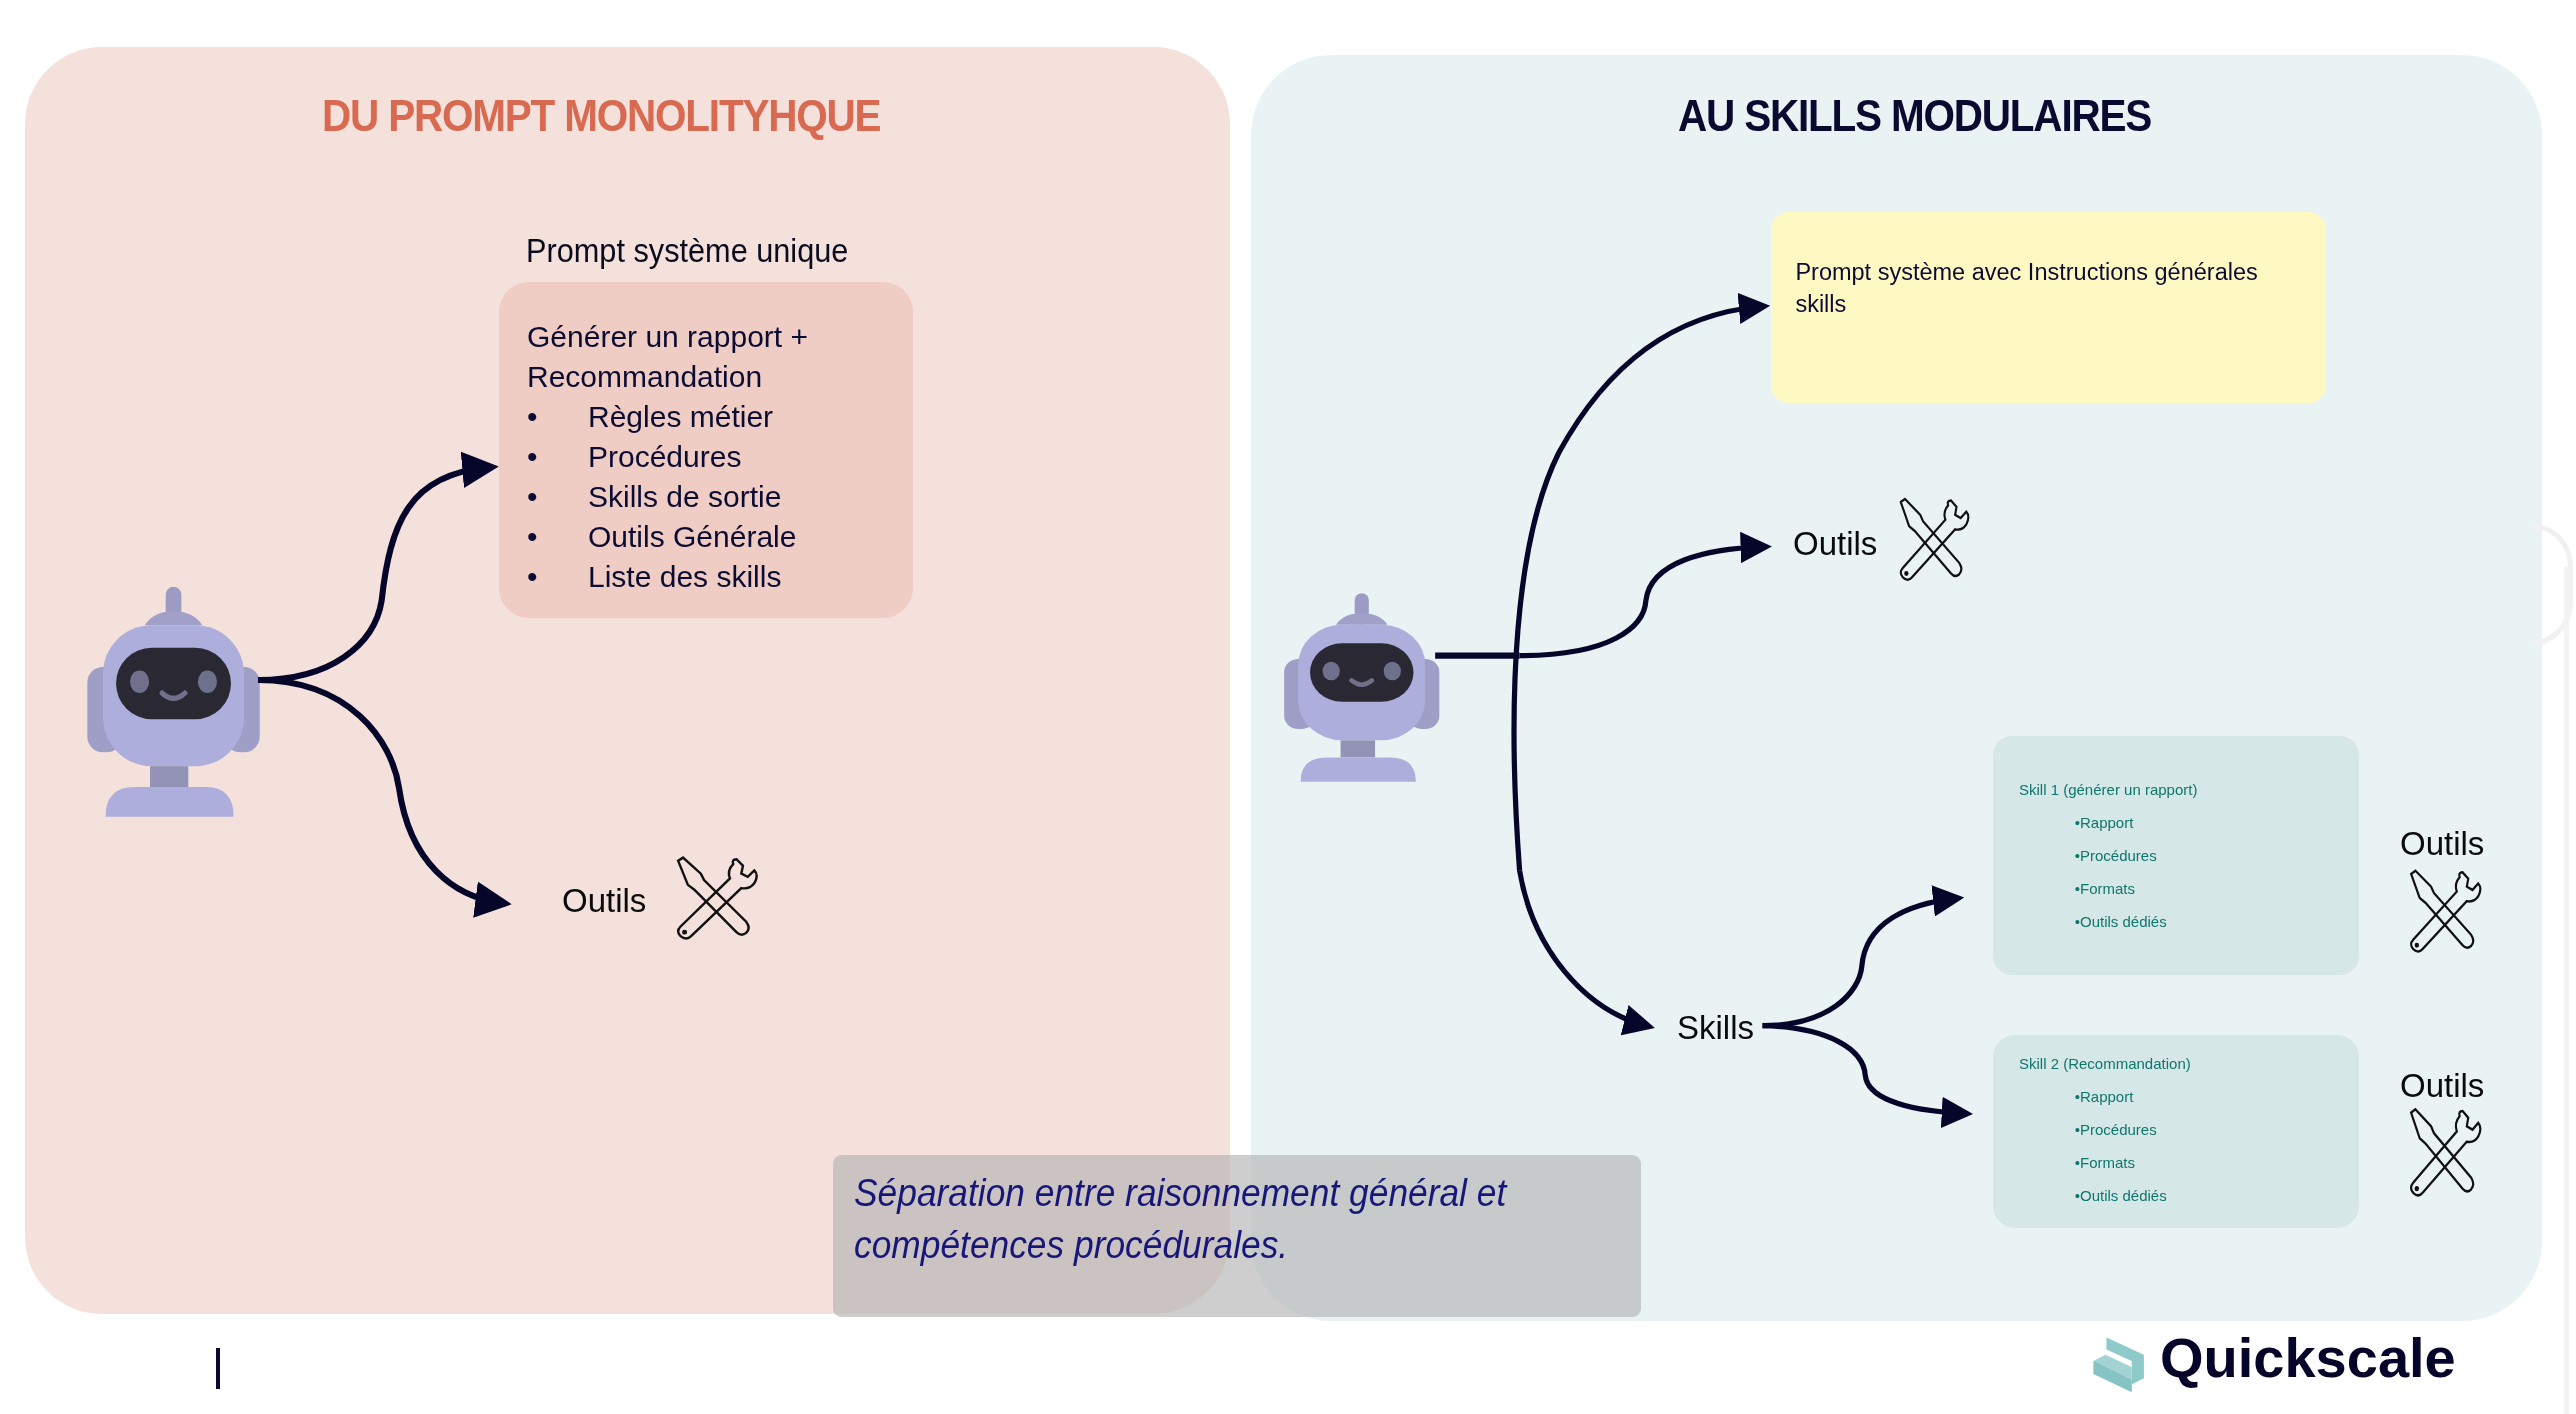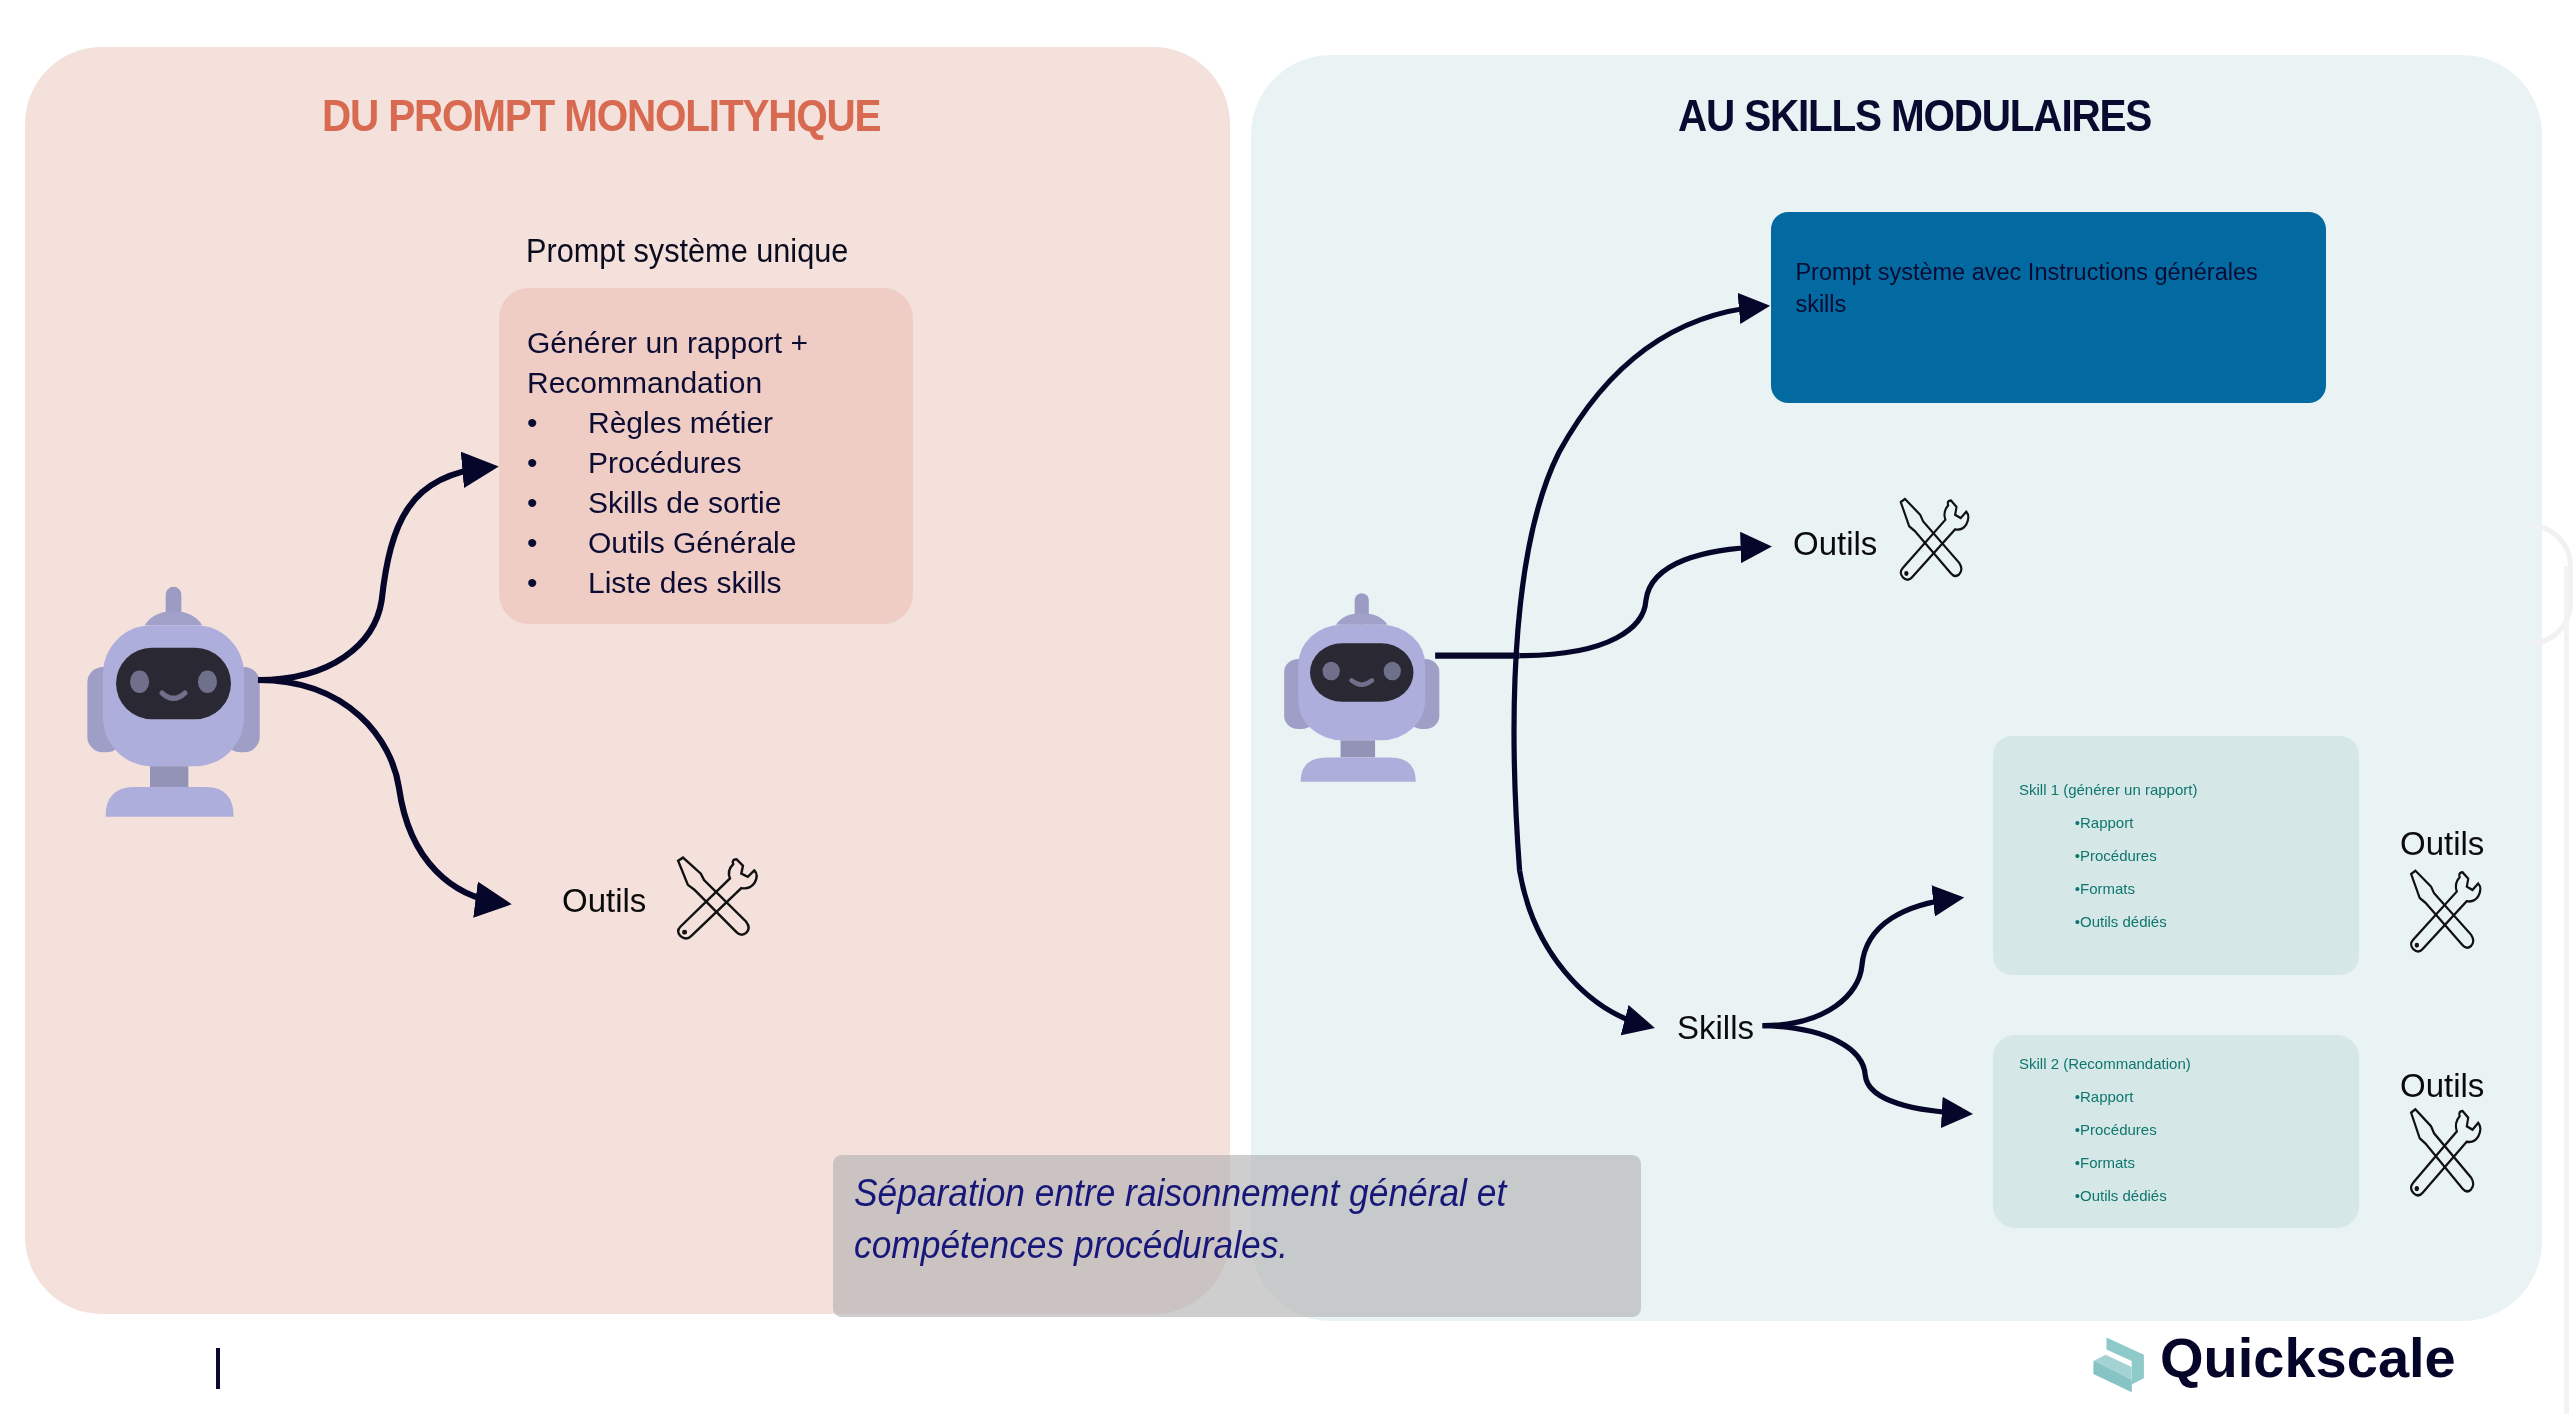--- a/index.html
+++ b/index.html
@@ -7,25 +7,25 @@
          font-family:"Liberation Sans", "DejaVu Sans", sans-serif; color:#0d0d2b; }
   .abs { position:absolute; }
   .panel-left { left:25px; top:47px; width:1205px; height:1267px; background:#f4e1dc; border-radius:77px; }
   .panel-right { left:1251px; top:55px; width:1291px; height:1266px; background:#eaf3f4; border-radius:80px; }
   .deco { left:2530px; top:523px; width:38px; height:113px; border:5.2px solid #f1f1f1; border-left:none; border-radius:0 61px 61px 0; }
   .deco-line { left:2564px; top:566px; width:5.2px; height:848px; background:#f3f3f3; }
   .title { font-weight:bold; font-size:44px; letter-spacing:-1.3px; white-space:nowrap; transform:scaleX(0.92); transform-origin:left top; }
   .title-left { left:322px; top:91px; color:#d76a50; }
   .title-right { left:1678px; top:91px; color:#0a0a30; }
   .label-prompt { left:526px; top:232px; font-size:33px; color:#0b0b1e; white-space:nowrap; transform:scaleX(0.93); transform-origin:left top; }
-  .box-mono { left:499px; top:288px; width:414px; height:336px; background:#efcdc4; border-radius:30px; }
+  .box-mono { left:499px; top:282px; width:414px; height:336px; background:#efcdc4; border-radius:30px; }
   .box-mono .content { position:absolute; left:28px; top:35px; font-size:30px; line-height:40px; color:#0c0c33; }
   .bullet-row { display:flex; white-space:nowrap; }
   .bullet-row .dot { width:61px; }
-  .box-prompt2 { left:1771px; top:212px; width:555px; height:191px; background:#0369a1; border-radius:17.4px; }
+  .box-prompt2 { left:1771px; top:212px; width:555px; height:191px; background:#fef9c3; border-radius:17.4px; }
   .box-prompt2 .content { position:absolute; left:24.4px; top:44px; font-size:23.5px; line-height:32px; width:523px; color:#0c0c33; }
   .skill-box { left:1993px; width:366px; background:#d5e7e7; border-radius:19px; }
   .skill1 { top:736px; height:239px; }
   .skill2 { top:1035px; height:193px;border-radius:22px; }
   .skill-box .content { position:absolute; left:26px; font-size:15px; line-height:33px; color:#0f766e;text-align:right; }
   .skill1 .content { top:37px; }
   .skill2 .content { top:12.2px; }
   .skill-box .bullet-row .dot { width:61px; }
   .outils-text { font-size:33px; color:#0b0b0b; white-space:nowrap; }
   .skills-text { font-size:33px; color:#0b0b0b; white-space:nowrap; }

